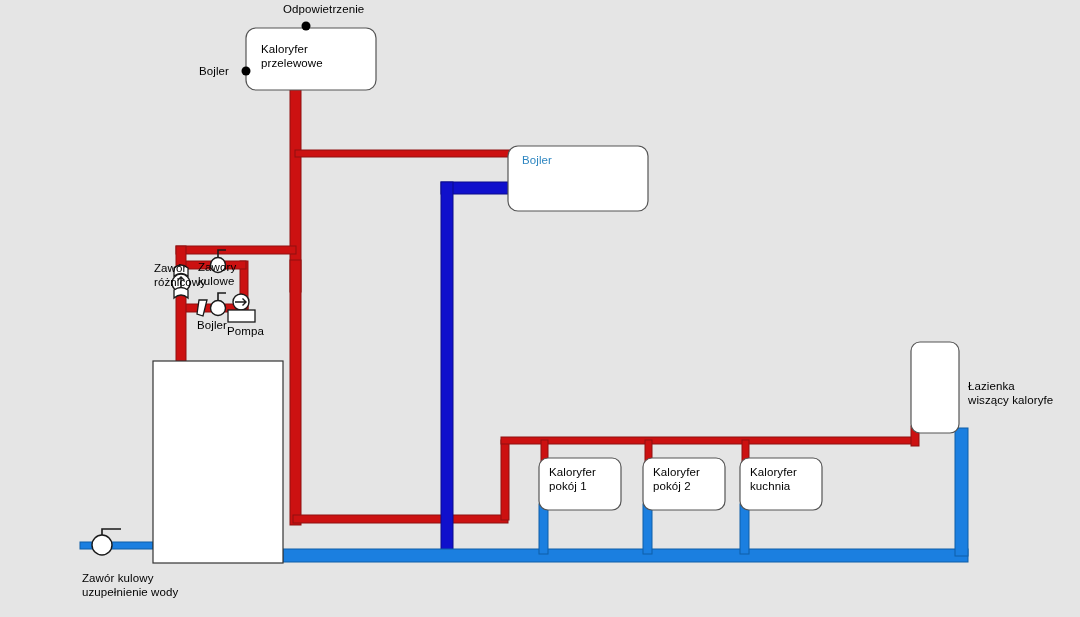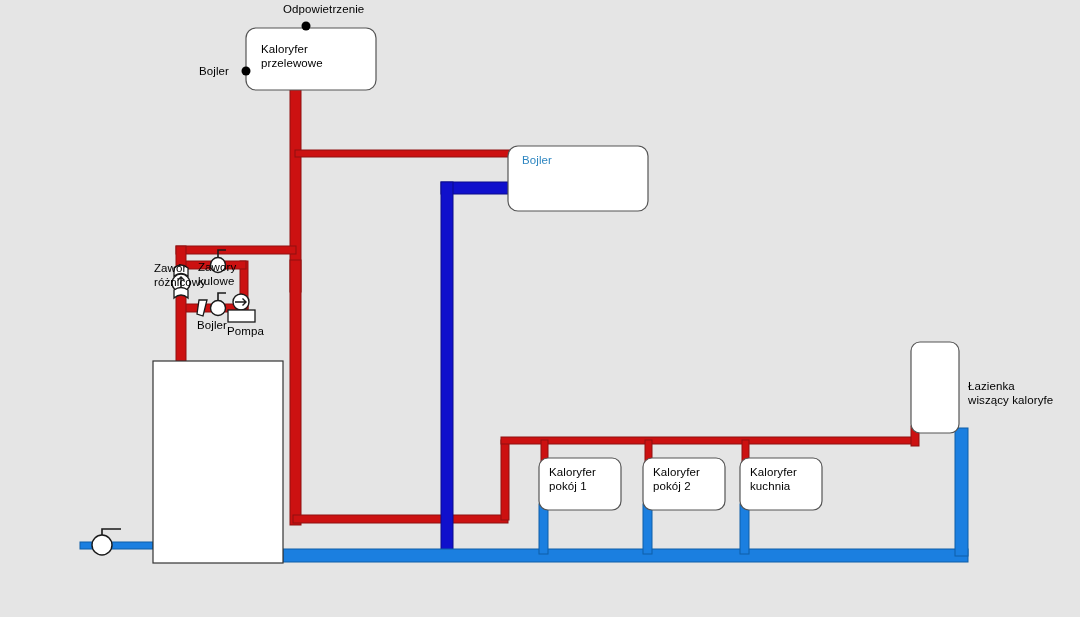--- a/index.html
+++ b/index.html
@@ -163,14 +163,16 @@
 
   <div class="lbl box-label" style="left:549px; top:465px;">Kaloryfer
 pokój 1</div>
 
   <div class="lbl box-label" style="left:653px; top:465px;">Kaloryfer
 pokój 2</div>
 
   <div class="lbl box-label" style="left:750px; top:465px;">Kaloryfer
 kuchnia</div>
 
+  <div class="lbl" style="left:82px; top:571px;">Zawór kulowy
+uzupełnienie wody</div>
 
 </div>
 
 </body></html>

